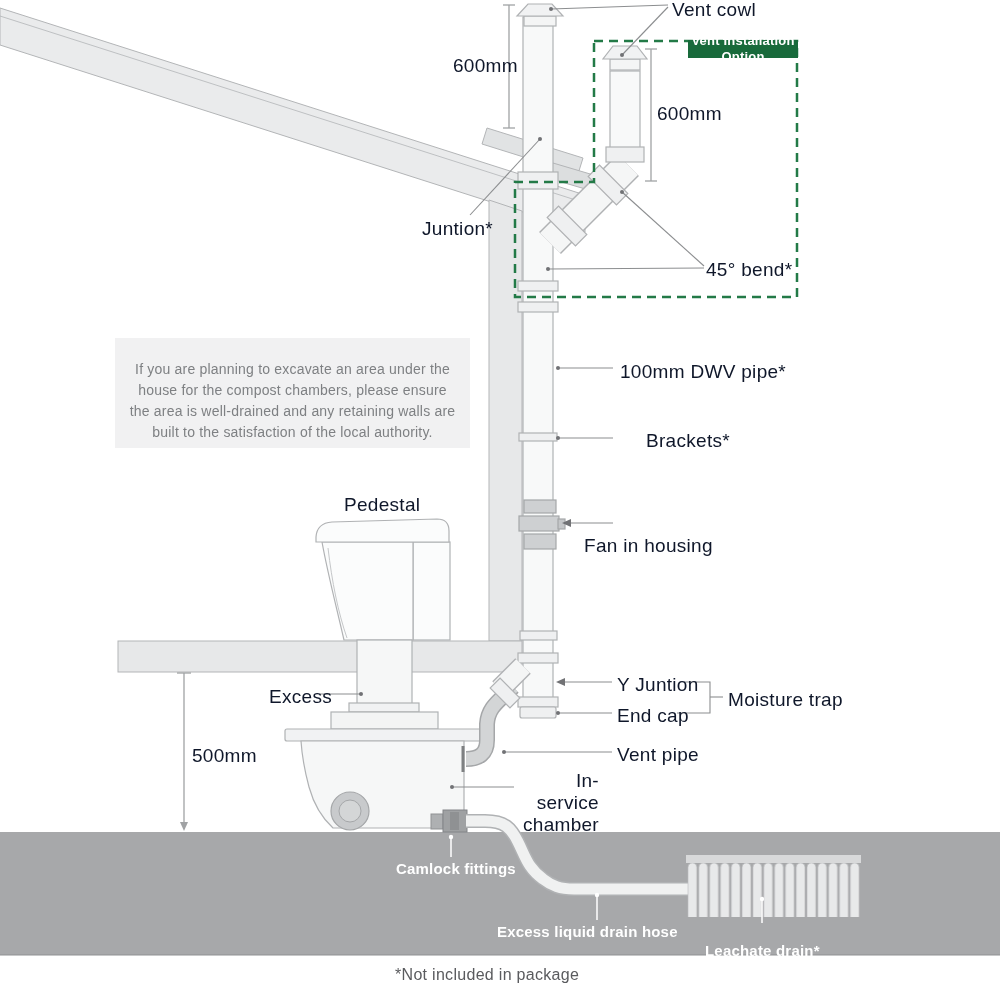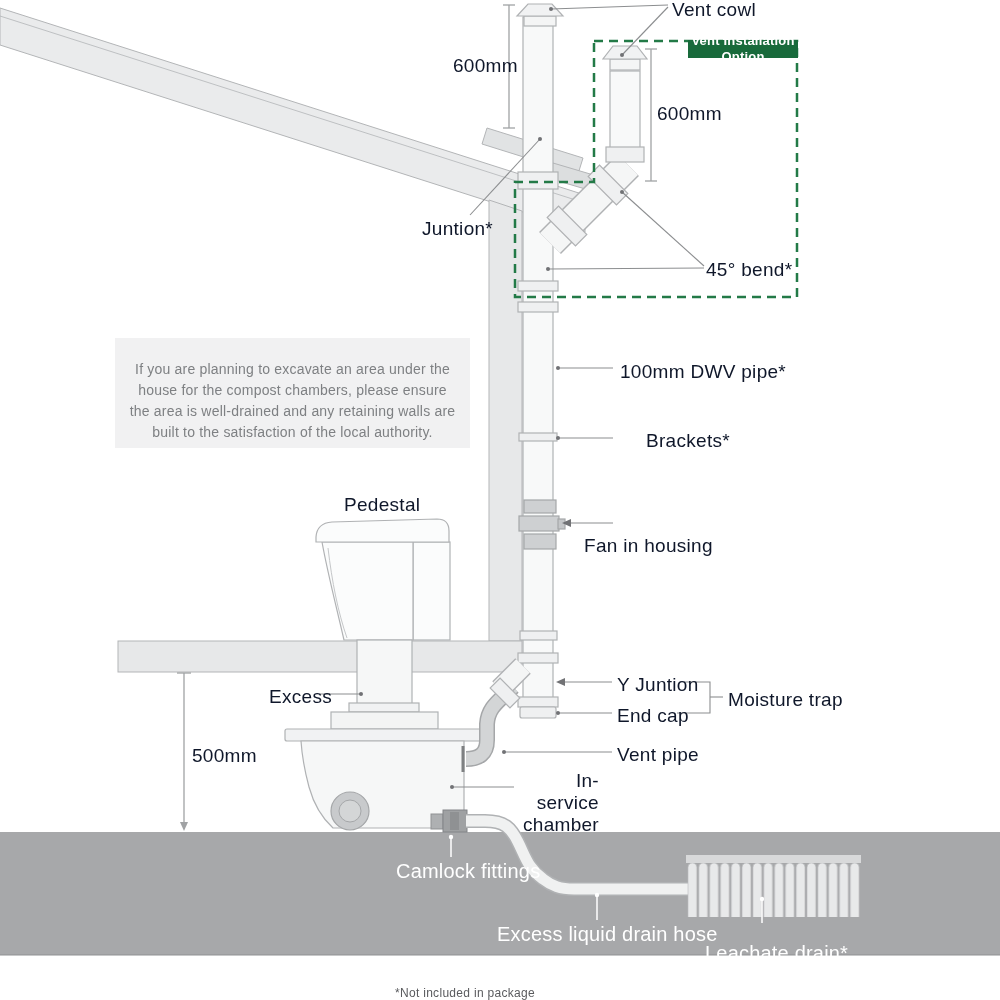--- a/index.html
+++ b/index.html
@@ -1,28 +1,28 @@
 <!DOCTYPE html>
 <html><head>
 <meta charset="utf-8">
 <style>
   html,body{margin:0;padding:0;background:#ffffff;}
   #stage{position:relative;width:1000px;height:1000px;background:#ffffff;overflow:hidden;
          font-family:"Liberation Sans", sans-serif;}
   #art{position:absolute;left:0;top:0;}
   .lbl{position:absolute;color:#0f172a;font-size:19px;line-height:1.15;letter-spacing:.3px;white-space:nowrap;}
-  .wlbl{position:absolute;color:#ffffff;font-weight:normal;font-size:20px;letter-spacing:.2px;white-space:nowrap;}
+  .wlbl{position:absolute;color:#ffffff;font-weight:bold;font-size:15px;letter-spacing:.2px;white-space:nowrap;}
   .wrap{white-space:normal;}
   #note-box{position:absolute;left:115px;top:338px;width:355px;height:110px;background:#f1f1f2;
             box-sizing:border-box;padding:21px 12px;text-align:center;color:#7e8083;
             font-size:14px;line-height:1.5;letter-spacing:.2px;}
   #option-badge{position:absolute;left:688px;top:40px;width:110px;height:18px;background:#186a3b;
                 color:#fff;text-align:center;font-weight:bold;font-size:13px;line-height:1.25;
                 display:flex;flex-direction:column;justify-content:center;letter-spacing:.2px;}
-  #footnote{position:absolute;left:395px;top:966px;color:#5a5b5e;font-size:12px;letter-spacing:.3px;margin-top:20px;}
+  #footnote{position:absolute;left:395px;top:966px;color:#5a5b5e;font-size:16px;letter-spacing:.3px;}
   #in-service-label{width:80px;text-align:right;}
 </style>
 </head>
 <body>
 
 <div id="stage">
 
   <svg id="art" width="1000" height="1000" viewBox="0 0 1000 1000">
 
     <defs>

